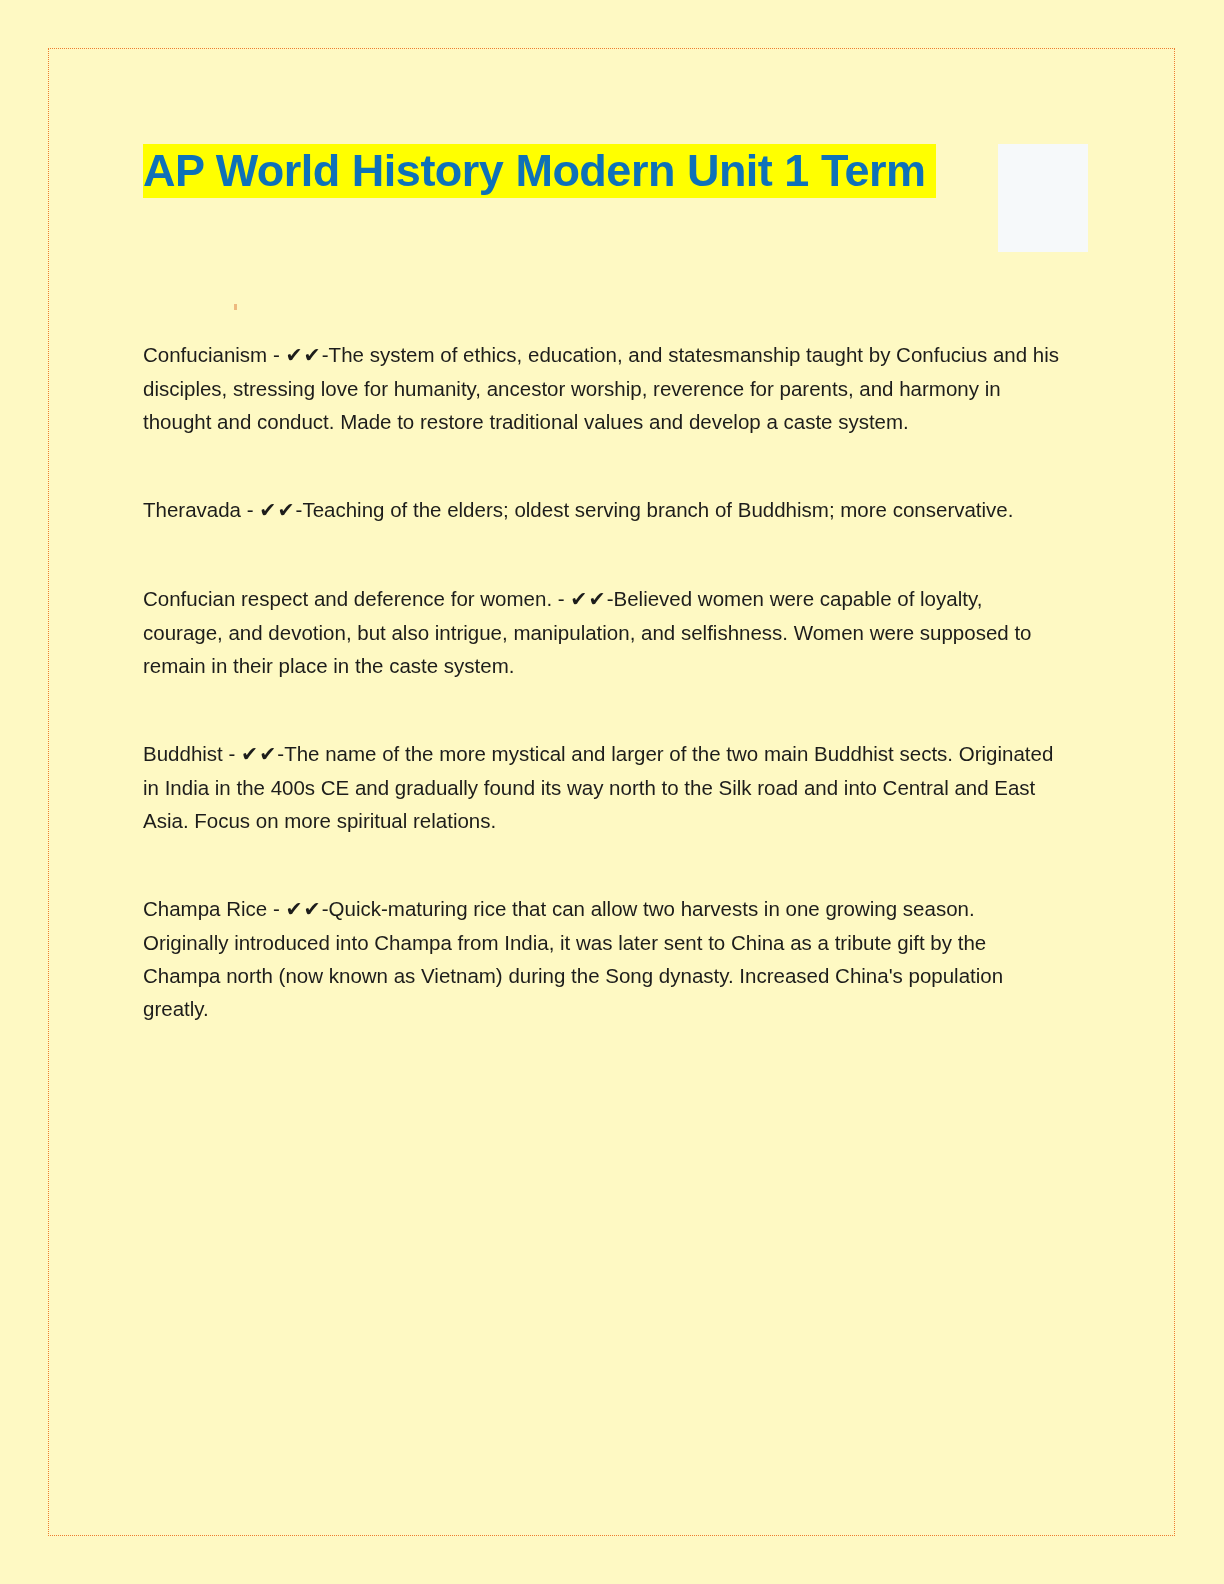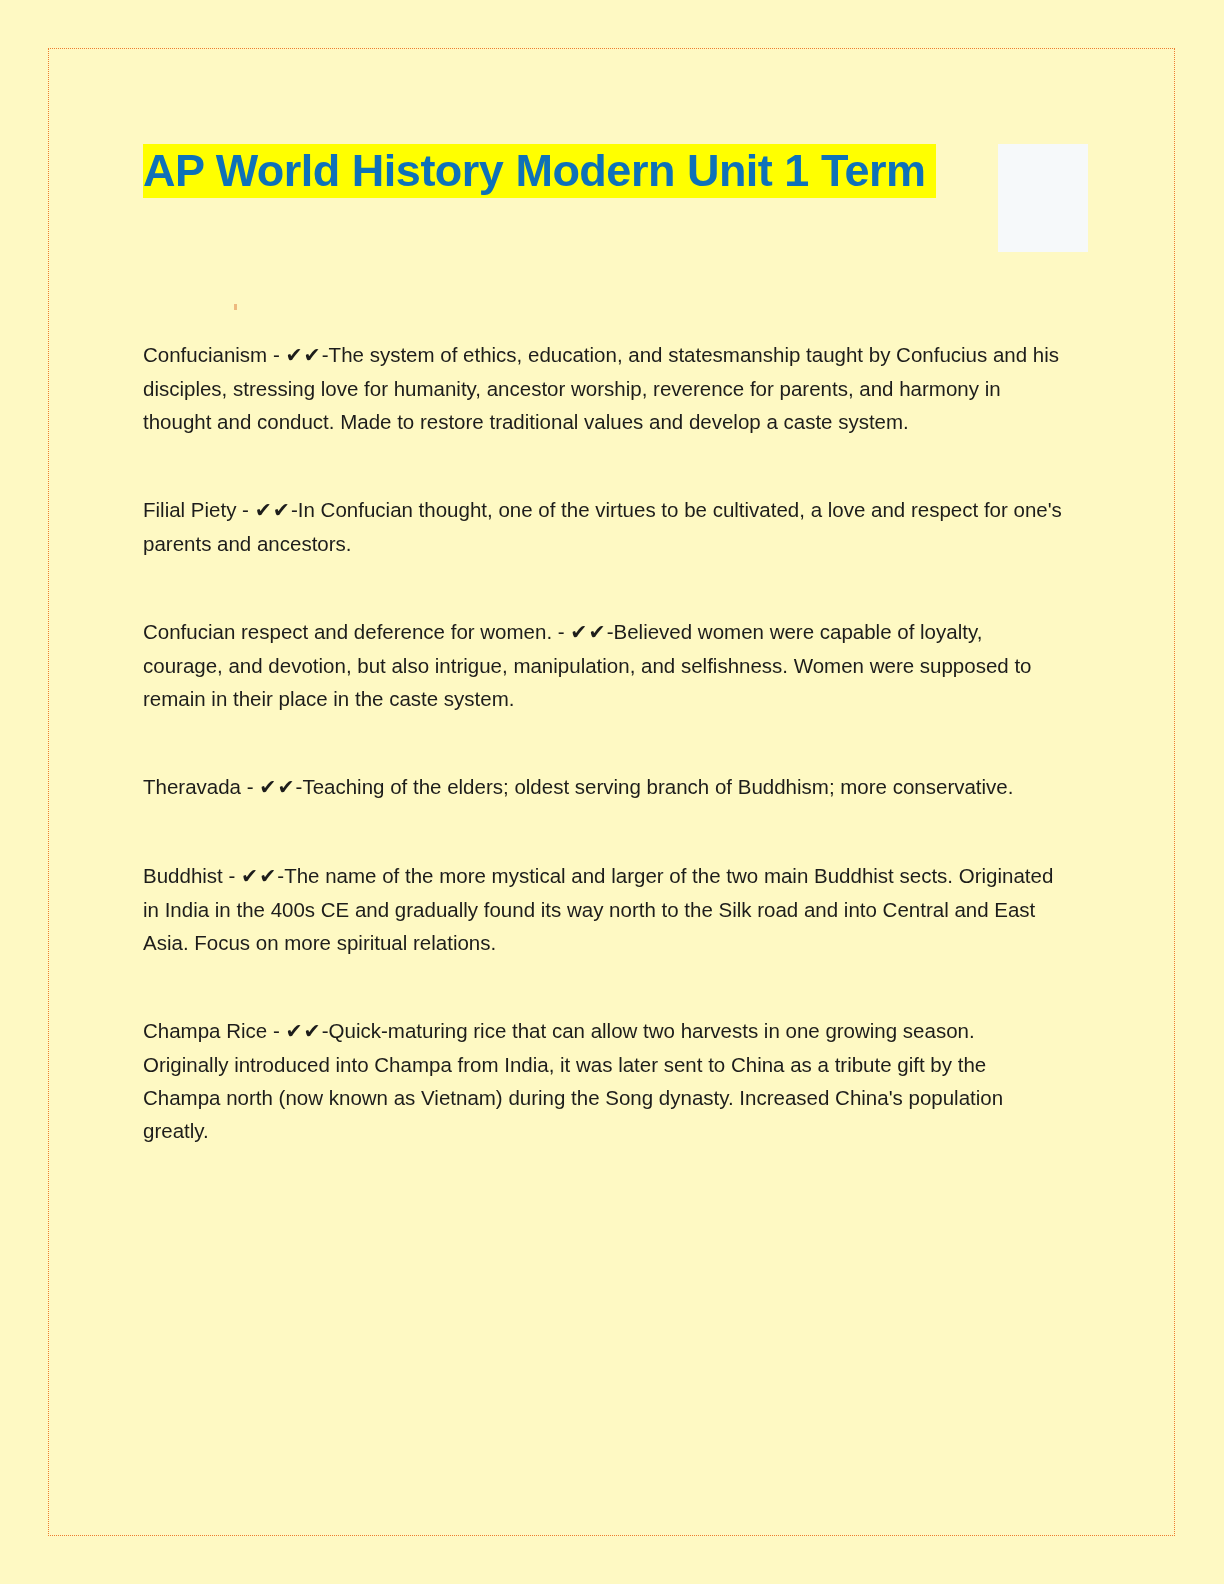--- a/index.html
+++ b/index.html
@@ -73,20 +73,19 @@
 
   <div class="white-patch"></div>
   <div class="stray-mark"></div>
 
   <h1 class="doc-title">
     <div><span class="hl">AP World History Modern Unit 1 Term</span></div>
   </h1>
 
   <div class="terms">
     <p><span>Confucianism - </span><span class="marks">✔✔</span><span>-The system of ethics, education, and statesmanship taught by Confucius and his disciples, stressing love for humanity, ancestor worship, reverence for parents, and harmony in thought and conduct. Made to restore traditional values and develop a caste system.</span></p>
-    <p><span>Filial Piety - </span><span class="marks">✔✔</span><span>-In Confucian thought, one of the virtues to be cultivated, a love and respect for one's parents and ancestors.</span></p>
+    <p><span>Theravada - </span><span class="marks">✔✔</span><span>-Teaching of the elders; oldest serving branch of Buddhism; more conservative.</span></p>
     <p><span>Confucian respect and deference for women. - </span><span class="marks">✔✔</span><span>-Believed women were capable of loyalty, courage, and devotion, but also intrigue, manipulation, and selfishness. Women were supposed to remain in their place in the caste system.</span></p>
-    <p><span>Theravada - </span><span class="marks">✔✔</span><span>-Teaching of the elders; oldest serving branch of Buddhism; more conservative.</span></p>
     <p><span>Buddhist - </span><span class="marks">✔✔</span><span>-The name of the more mystical and larger of the two main Buddhist sects. Originated in India in the 400s CE and gradually found its way north to the Silk road and into Central and East Asia. Focus on more spiritual relations.</span></p>
     <p><span>Champa Rice - </span><span class="marks">✔✔</span><span>-Quick-maturing rice that can allow two harvests in one growing season. Originally introduced into Champa from India, it was later sent to China as a tribute gift by the Champa north (now known as Vietnam) during the Song dynasty. Increased China's population greatly.</span></p>
   </div>
 
 </div>
 
 </body></html>

